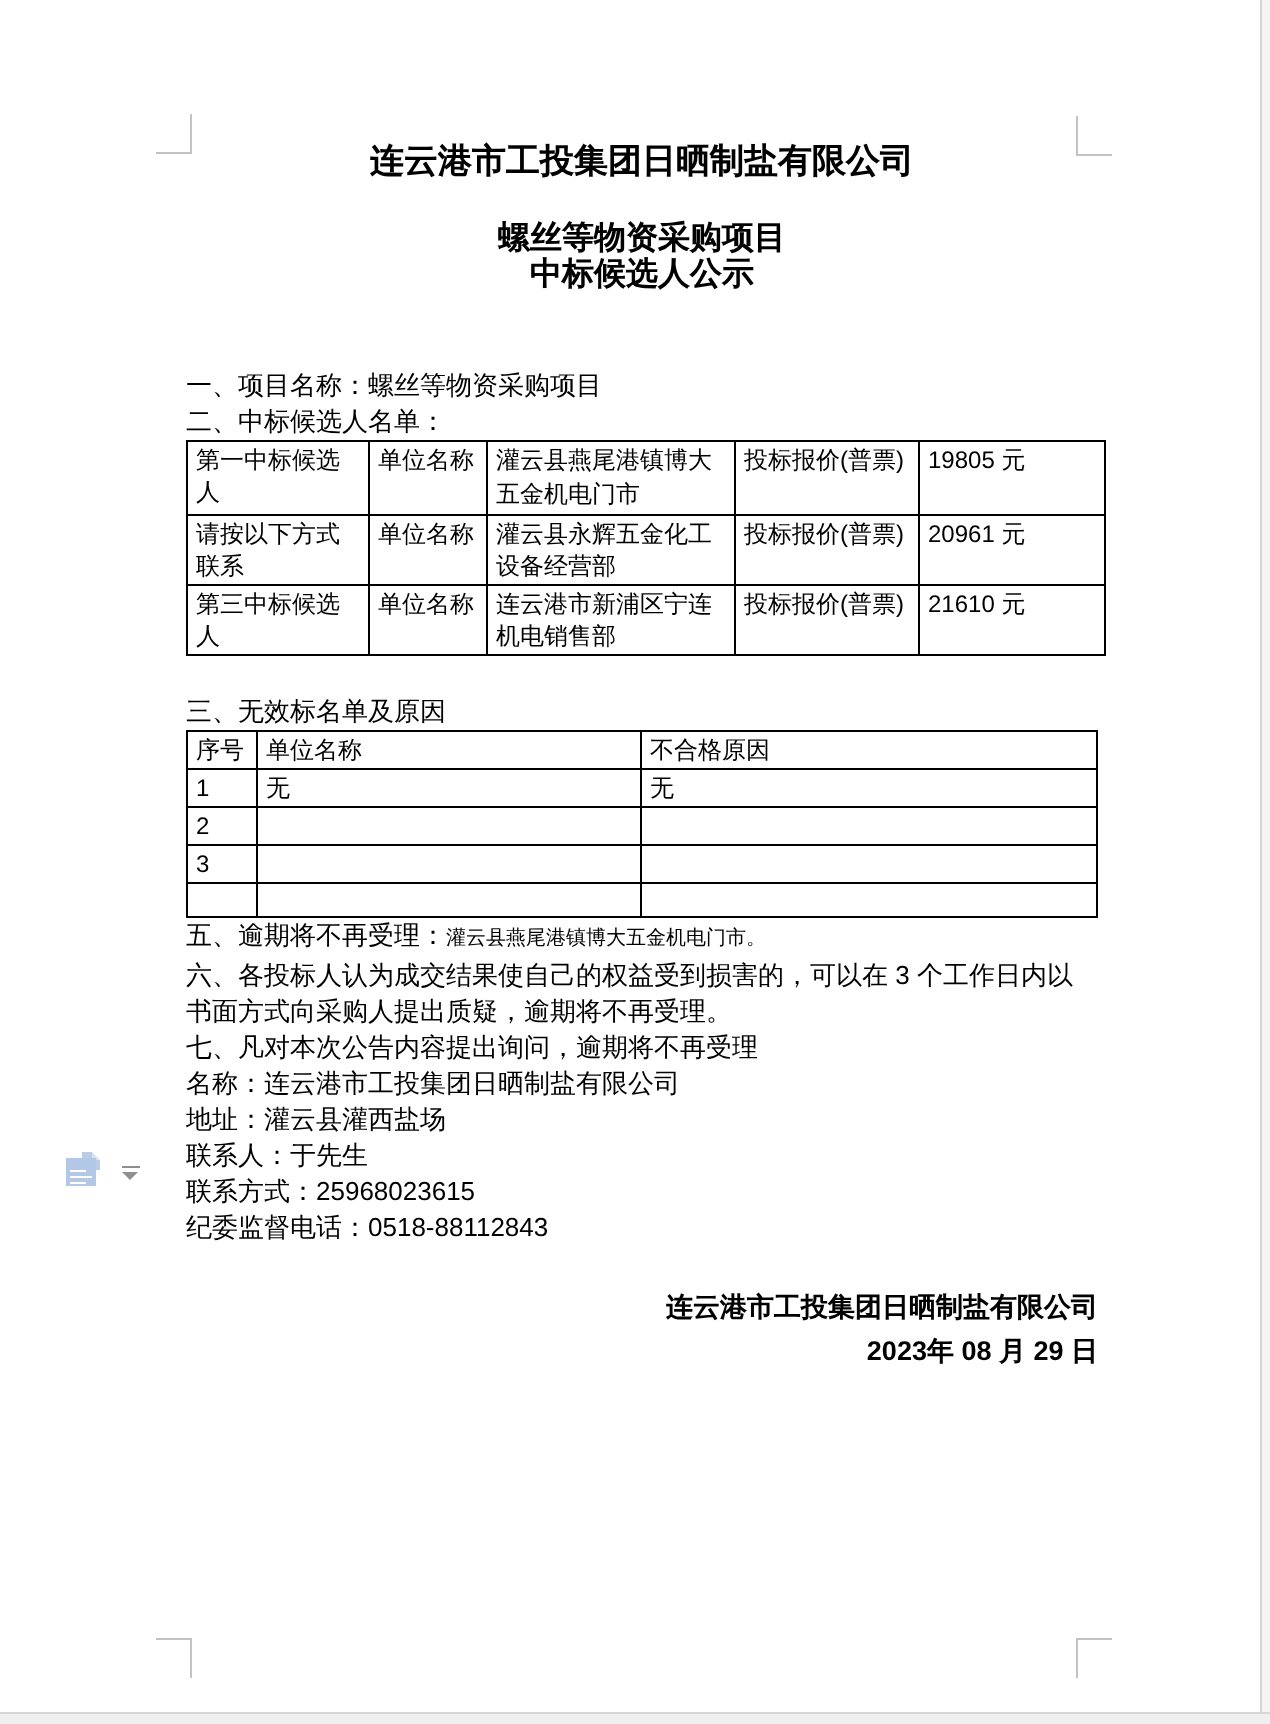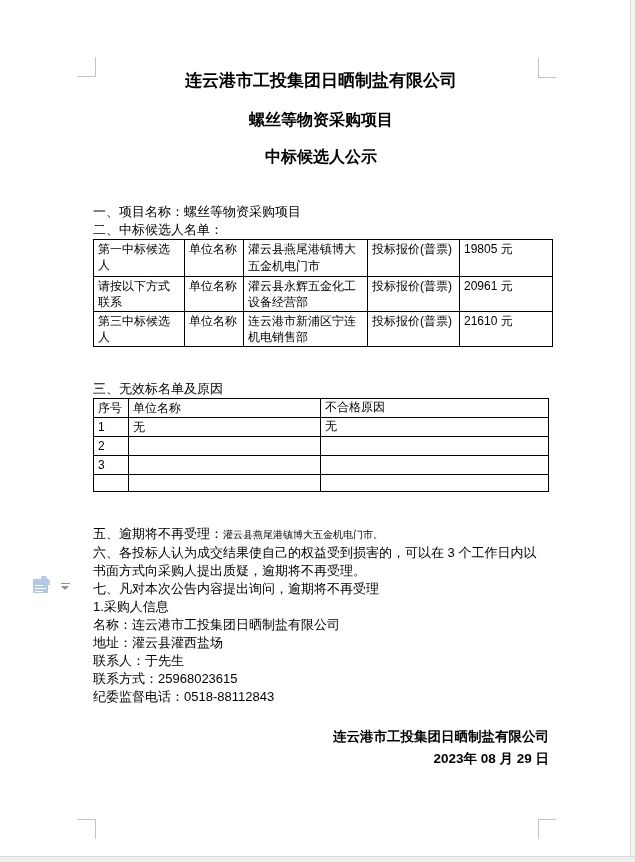--- a/index.html
+++ b/index.html
@@ -38,45 +38,45 @@
   .pi-dd-bar { position:absolute; left:0; top:0; width:9px; height:1px; background:#8f8f8f; }
   .pi-dd-tri { position:absolute; left:0; top:3px; width:0; height:0;
     border-left:4.5px solid transparent; border-right:4.5px solid transparent;
     border-top:4px solid #8f8f8f; }
 
   
   .content { position:absolute; left:93px; top:72px; width:456px; font-size:13px; line-height:18px; }
 
   .doc-title { text-align:center; font-weight:bold; }
   .t1 { font-size:17px; line-height:18px; margin-bottom:21px; }
-  .t2 { font-size:16px; line-height:18px; margin-bottom:19px; }
+  .t2 { font-size:16px; line-height:18px; }
   .t3 { font-size:16px; line-height:18px; margin-bottom:37px; }
 
   p.line { margin:0; }
   .winner-lg { font-size:10px; }
 
   table { border-collapse:collapse; table-layout:fixed; font-size:12px; line-height:16px; }
   td { border:1px solid #000; padding:1px 4px; vertical-align:top; overflow:hidden; }
 
-  .tbl-candidates { width:459px; margin-bottom:33px;border-radius:24px; }
+  .tbl-candidates { width:459px; margin-bottom:19px;border-radius:24px; }
   .tbl-candidates tr { height:33px; }
   .tbl-candidates .c1 { width:91px; }
   .tbl-candidates .c2 { width:59px; }
   .tbl-candidates .c3 { width:124px; }
   .tbl-candidates .c4 { width:92px; }
   .tbl-candidates .c5 { width:93px; }
   .unit-big { font-size:12px; line-height:17px; }
 
   .sec3-gap { margin-top:0; margin-bottom:13px; }
 
-  .tbl-invalid { width:455px; margin-bottom:33px; }
+  .tbl-invalid { width:455px; }
   .tbl-invalid tr { height:17px; }
   .tbl-invalid .c1 { width:35px; }
   .tbl-invalid .c2 { width:192px; }
-  .tbl-invalid .c3 { width:228px;font-family:Liberation Mono, monospace; }
+  .tbl-invalid .c3 { width:228px; }
 
   .signature { margin-top:20px; text-align:right; font-weight:bold; font-size:13.5px; line-height:22px; }
 </style>
 </head>
 <body>
 
 <div class="edge-right-fill"></div>
 <div class="edge-right"></div>
 <div class="edge-bottom-fill"></div>
 <div class="edge-bottom"></div>
@@ -162,21 +162,20 @@
       <td class="c1"></td>
       <td class="c2"></td>
       <td class="c3"></td>
     </tr>
   </tbody>
     </table>
 
   <p class="line"><span>五、逾期将不再受理：</span><span class="winner-lg">灌云县燕尾港镇博大五金机电门市。</span></p>
   <p class="line">六、各投标人认为成交结果使自己的权益受到损害的，可以在 3 个工作日内以书面方式向采购人提出质疑，逾期将不再受理。</p>
   <p class="line">七、凡对本次公告内容提出询问，逾期将不再受理</p>
-  <p class="line">1.采购人信息</p>
   <p class="line">名称：连云港市工投集团日晒制盐有限公司</p>
   <p class="line">地址：灌云县灌西盐场</p>
   <p class="line">联系人：于先生</p>
   <p class="line">联系方式：25968023615</p>
   <p class="line">纪委监督电话：0518-88112843</p>
 
   <div class="signature">
     <div>连云港市工投集团日晒制盐有限公司</div>
     <div>2023年 08 月 29 日</div>
   </div>

